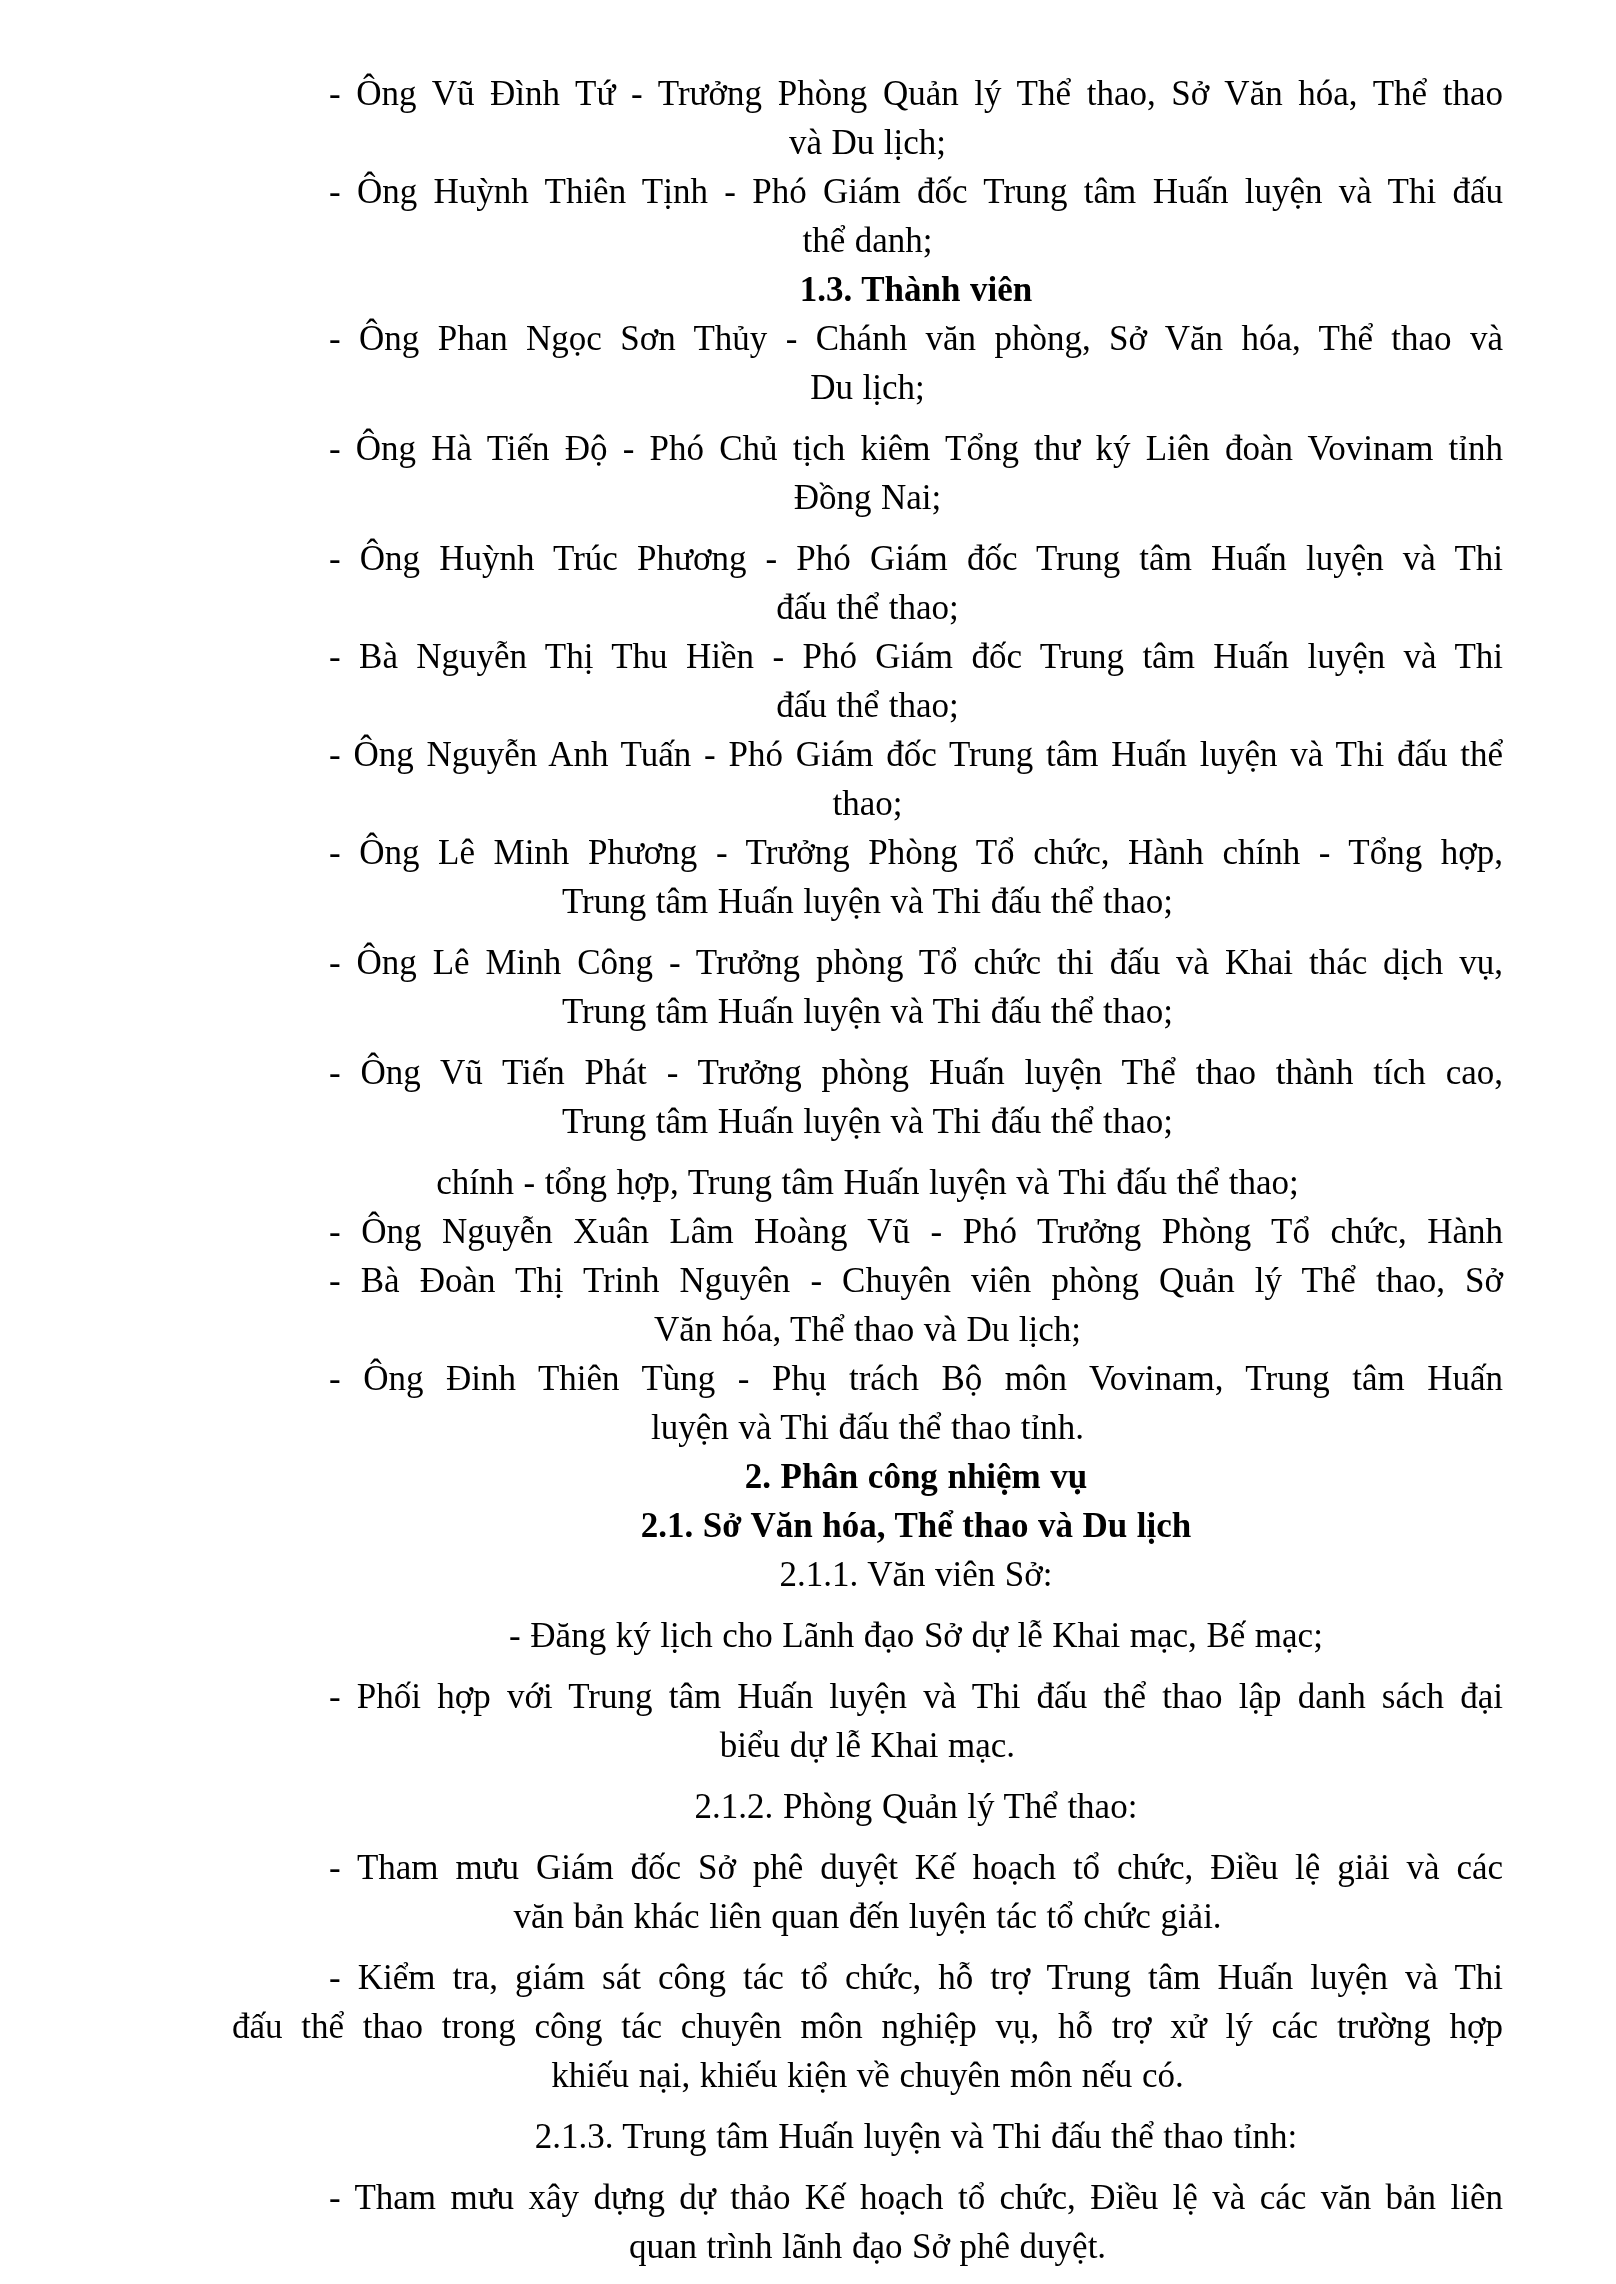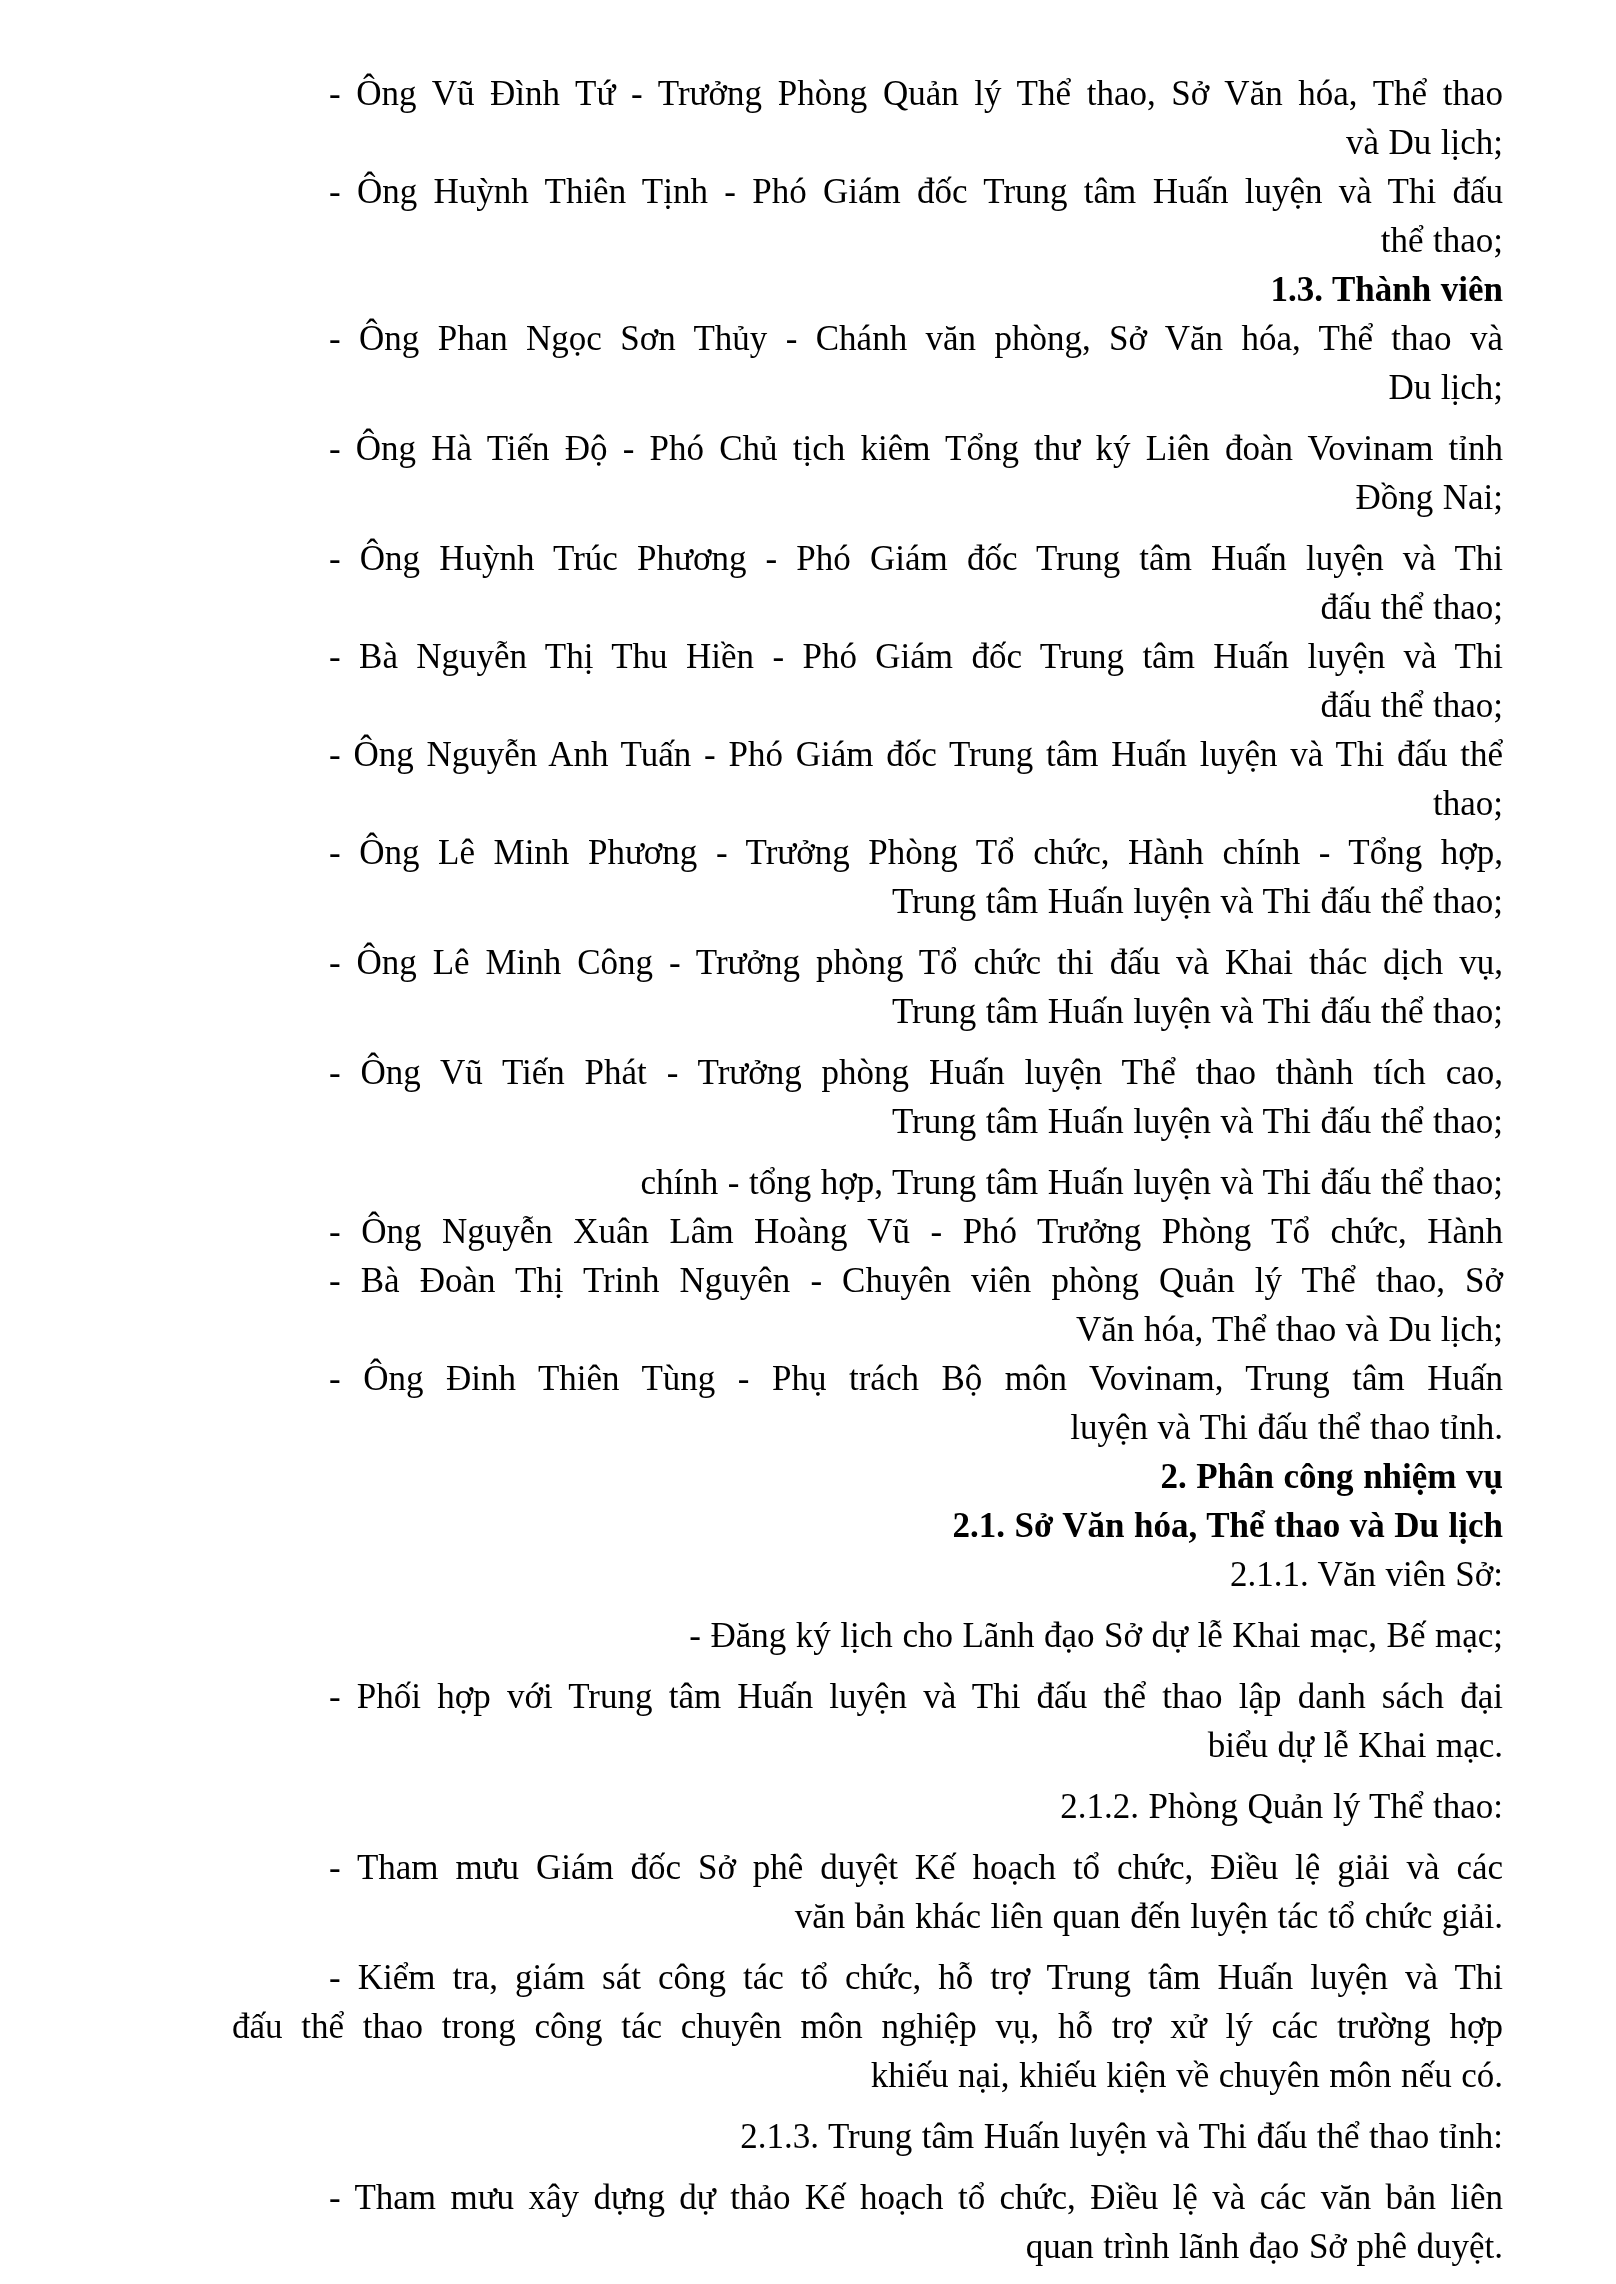--- a/index.html
+++ b/index.html
@@ -27,37 +27,37 @@
   .para { margin: 0; }
   .para.spaced { margin-top: 12px; }
   .line {
     font-size: 35px;
     line-height: 49px;
     word-spacing: 0.8px;
   }
   
   .line.fill { text-align: justify; text-align-last: justify; }
   
-  .line.end { text-align: right; }
+  .line.end { text-align: center; }
   
   .line.first { text-indent: 97px; }
   .para.heading .line { font-weight: 700; }
 </style>
 </head>
 <body>
 
 <main class="page" style="background: rgb(255, 255, 255); color: rgb(0, 0, 0);">
   <section class="content">
       <div class="para body">
         <div class="line first fill">- Ông Vũ Đình Tứ - Trưởng Phòng Quản lý Thể thao, Sở Văn hóa, Thể thao</div>
         <div class="line end">và Du lịch;</div>
       </div>
       <div class="para body">
         <div class="line first fill">- Ông Huỳnh Thiên Tịnh - Phó Giám đốc Trung tâm Huấn luyện và Thi đấu</div>
-        <div class="line end">thể thao;</div>
+        <div class="line end">thể danh;</div>
       </div>
       <div class="para heading">
         <div class="line first end">1.3. Thành viên</div>
       </div>
       <div class="para body">
         <div class="line first fill">- Ông Phan Ngọc Sơn Thủy - Chánh văn phòng, Sở Văn hóa, Thể thao và</div>
         <div class="line end">Du lịch;</div>
       </div>
       <div class="para body spaced">
         <div class="line first fill">- Ông Hà Tiến Độ - Phó Chủ tịch kiêm Tổng thư ký Liên đoàn Vovinam tỉnh</div>

